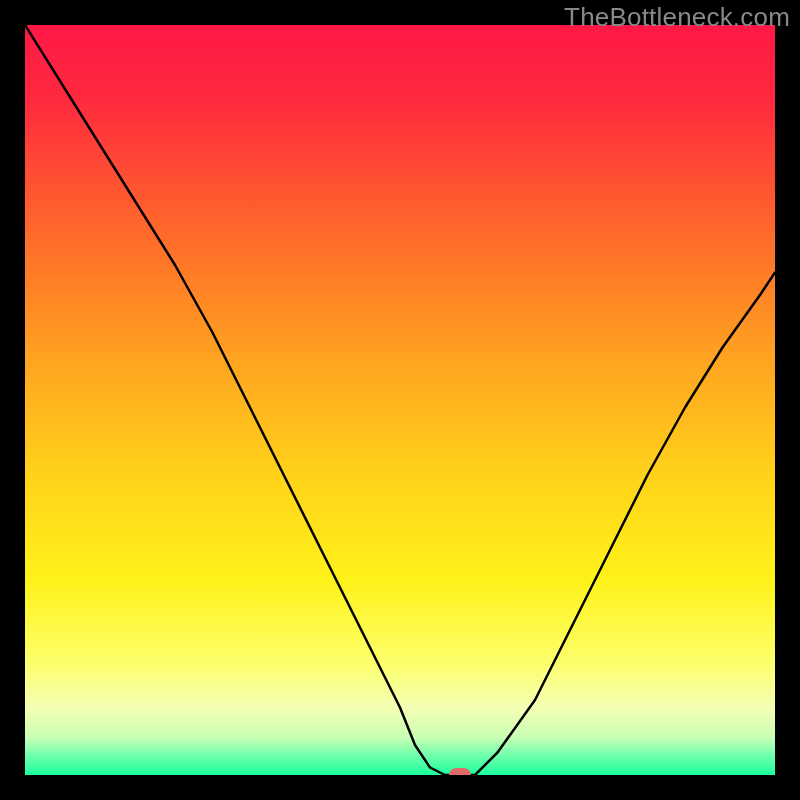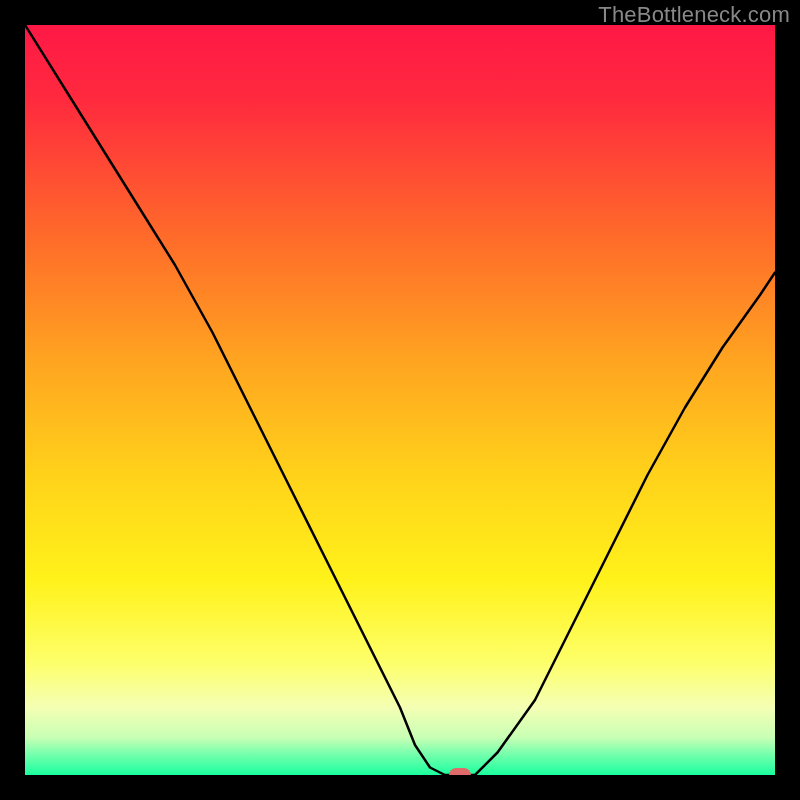--- a/index.html
+++ b/index.html
@@ -14,21 +14,21 @@
     position: relative;
     width: 800px;
     height: 800px;
     background: #000;
   }
   .watermark {
     position: absolute;
     top: 2px;
     right: 10px;
     color: #888;
-    font-size: 22px;
+    font-size: 26px;
     font-weight: 500;
     letter-spacing: 0.2px;
     z-index: 10;
     text-align: center;
   }
   .plot-area {
     position: absolute;
     left: 25px;
     top: 25px;
     width: 750px;

